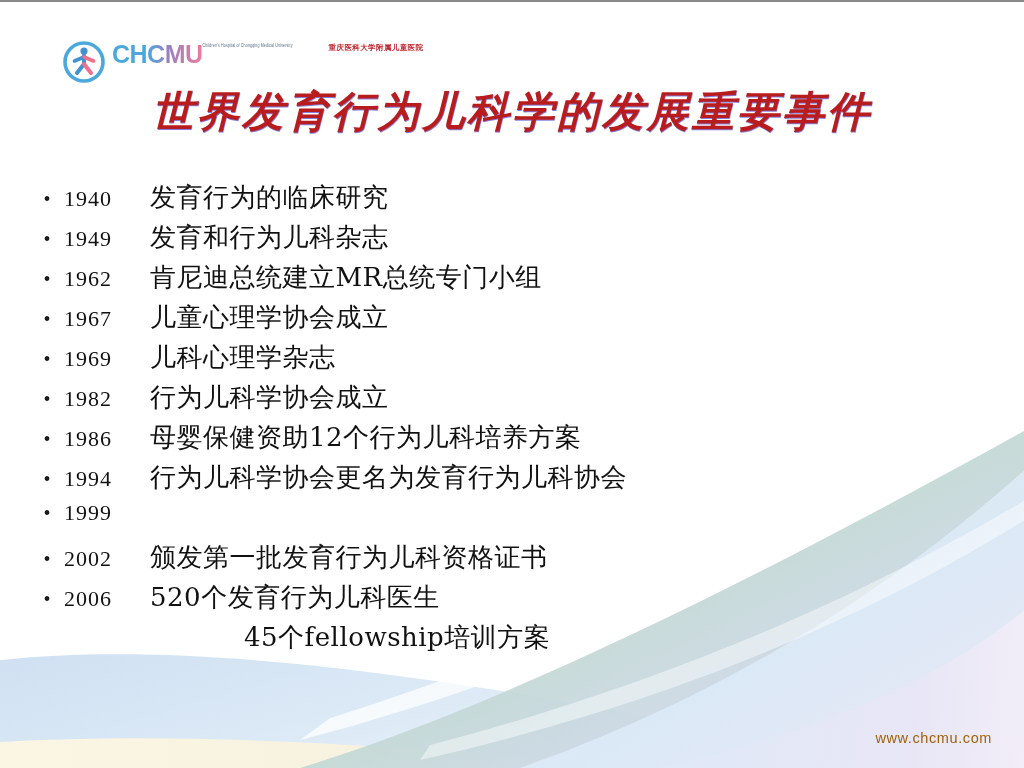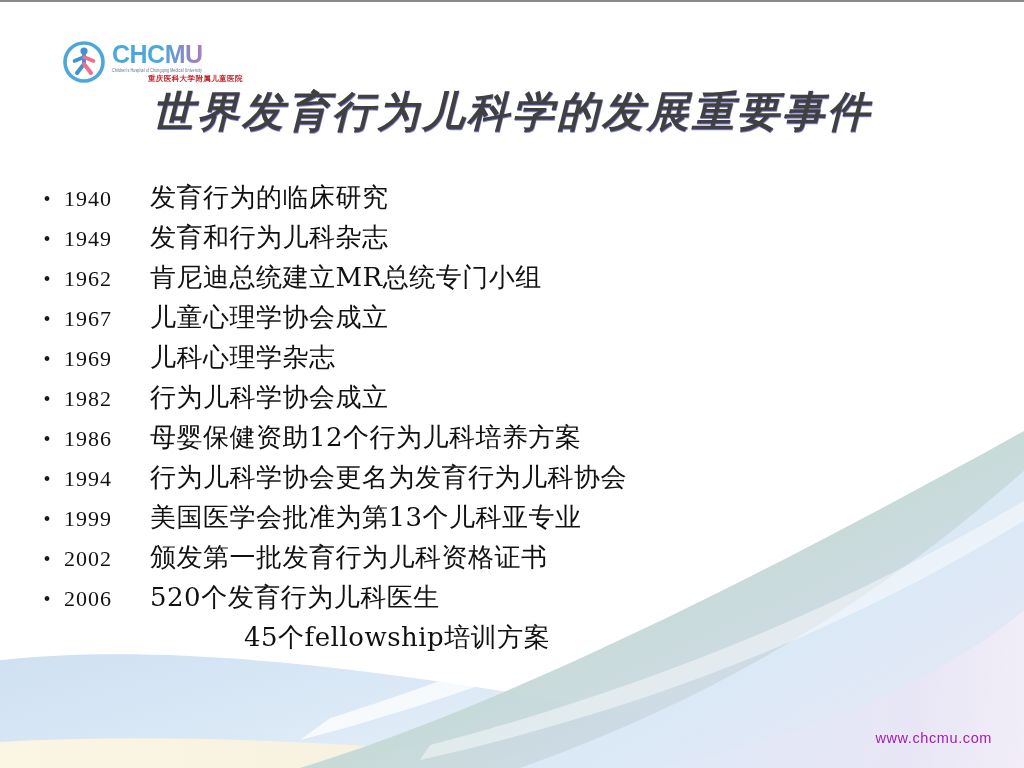--- a/index.html
+++ b/index.html
@@ -36,21 +36,21 @@
     align-items: flex-start;
     gap: 6px;
   }
   .logo-mark {
     width: 44px;
     height: 44px;
     flex: 0 0 auto;
   }
   .logo-text-block {
     display: flex;
-    flex-direction: column;
+    flex-direction: row;
     padding-top: 2px;
   }
   .logo-word {
     font-family: "Liberation Sans", sans-serif;
     font-weight: bold;
     font-size: 25px;
     letter-spacing: -0.5px;
     line-height: 1;
     background: linear-gradient(90deg, #4aa8dc 0%, #4aa8dc 38%, #9a7fc0 62%, #f07a9a 100%);
     -webkit-background-clip: text;
@@ -82,21 +82,21 @@
     margin-left: 36px;
   }
 
   
   .slide-title {
     position: absolute;
     left: 0;
     right: 0;
     top: 82px;
     text-align: center;
-    color: #404040;
+    color: #b91c1c;
     font-family: "DejaVu Serif", "Liberation Serif", serif;
     font-size: 42px;
     font-weight: bold;
     font-style: italic;
     letter-spacing: 3px;
     text-shadow: 0.5px 0.5px 0 rgba(26,26,208,0.55);
     white-space: nowrap;
   }
 
   
@@ -140,21 +140,21 @@
   }
   .line.continuation .desc { padding-left: 0; }
 
   
   .footer-url {
     position: absolute;
     right: 32px;
     bottom: 22px;
     font-family: "Liberation Sans", sans-serif;
     font-size: 14.5px;
-    color: #a21caf;
+    color: #a16207;
     letter-spacing: 0.6px;
   }
 </style>
 </head>
 <body>
 
 <div class="slide">
 
   <div class="bg-layer">
     <svg class="bg-svg" viewBox="0 0 1024 768" preserveAspectRatio="none">
@@ -263,21 +263,20 @@
       <span class="desc">母婴保健资助12个行为儿科培养方案</span>
     </div>
     <div class="line">
       <span class="bullet">•</span>
       <span class="year">1994</span>
       <span class="desc">行为儿科学协会更名为发育行为儿科协会</span>
     </div>
     <div class="line">
       <span class="bullet">•</span>
       <span class="year">1999</span>
-      <span class="desc">美国医学会批准为第13个儿科亚专业</span>
     </div>
     <div class="line">
       <span class="bullet">•</span>
       <span class="year">2002</span>
       <span class="desc">颁发第一批发育行为儿科资格证书</span>
     </div>
     <div class="line">
       <span class="bullet">•</span>
       <span class="year">2006</span>
       <span class="desc">520个发育行为儿科医生</span>

